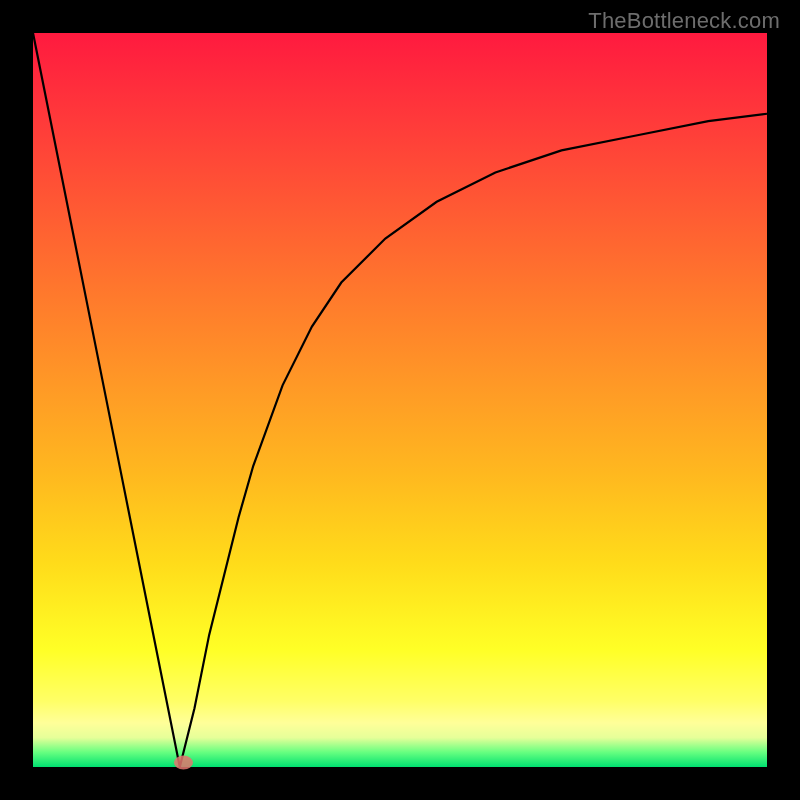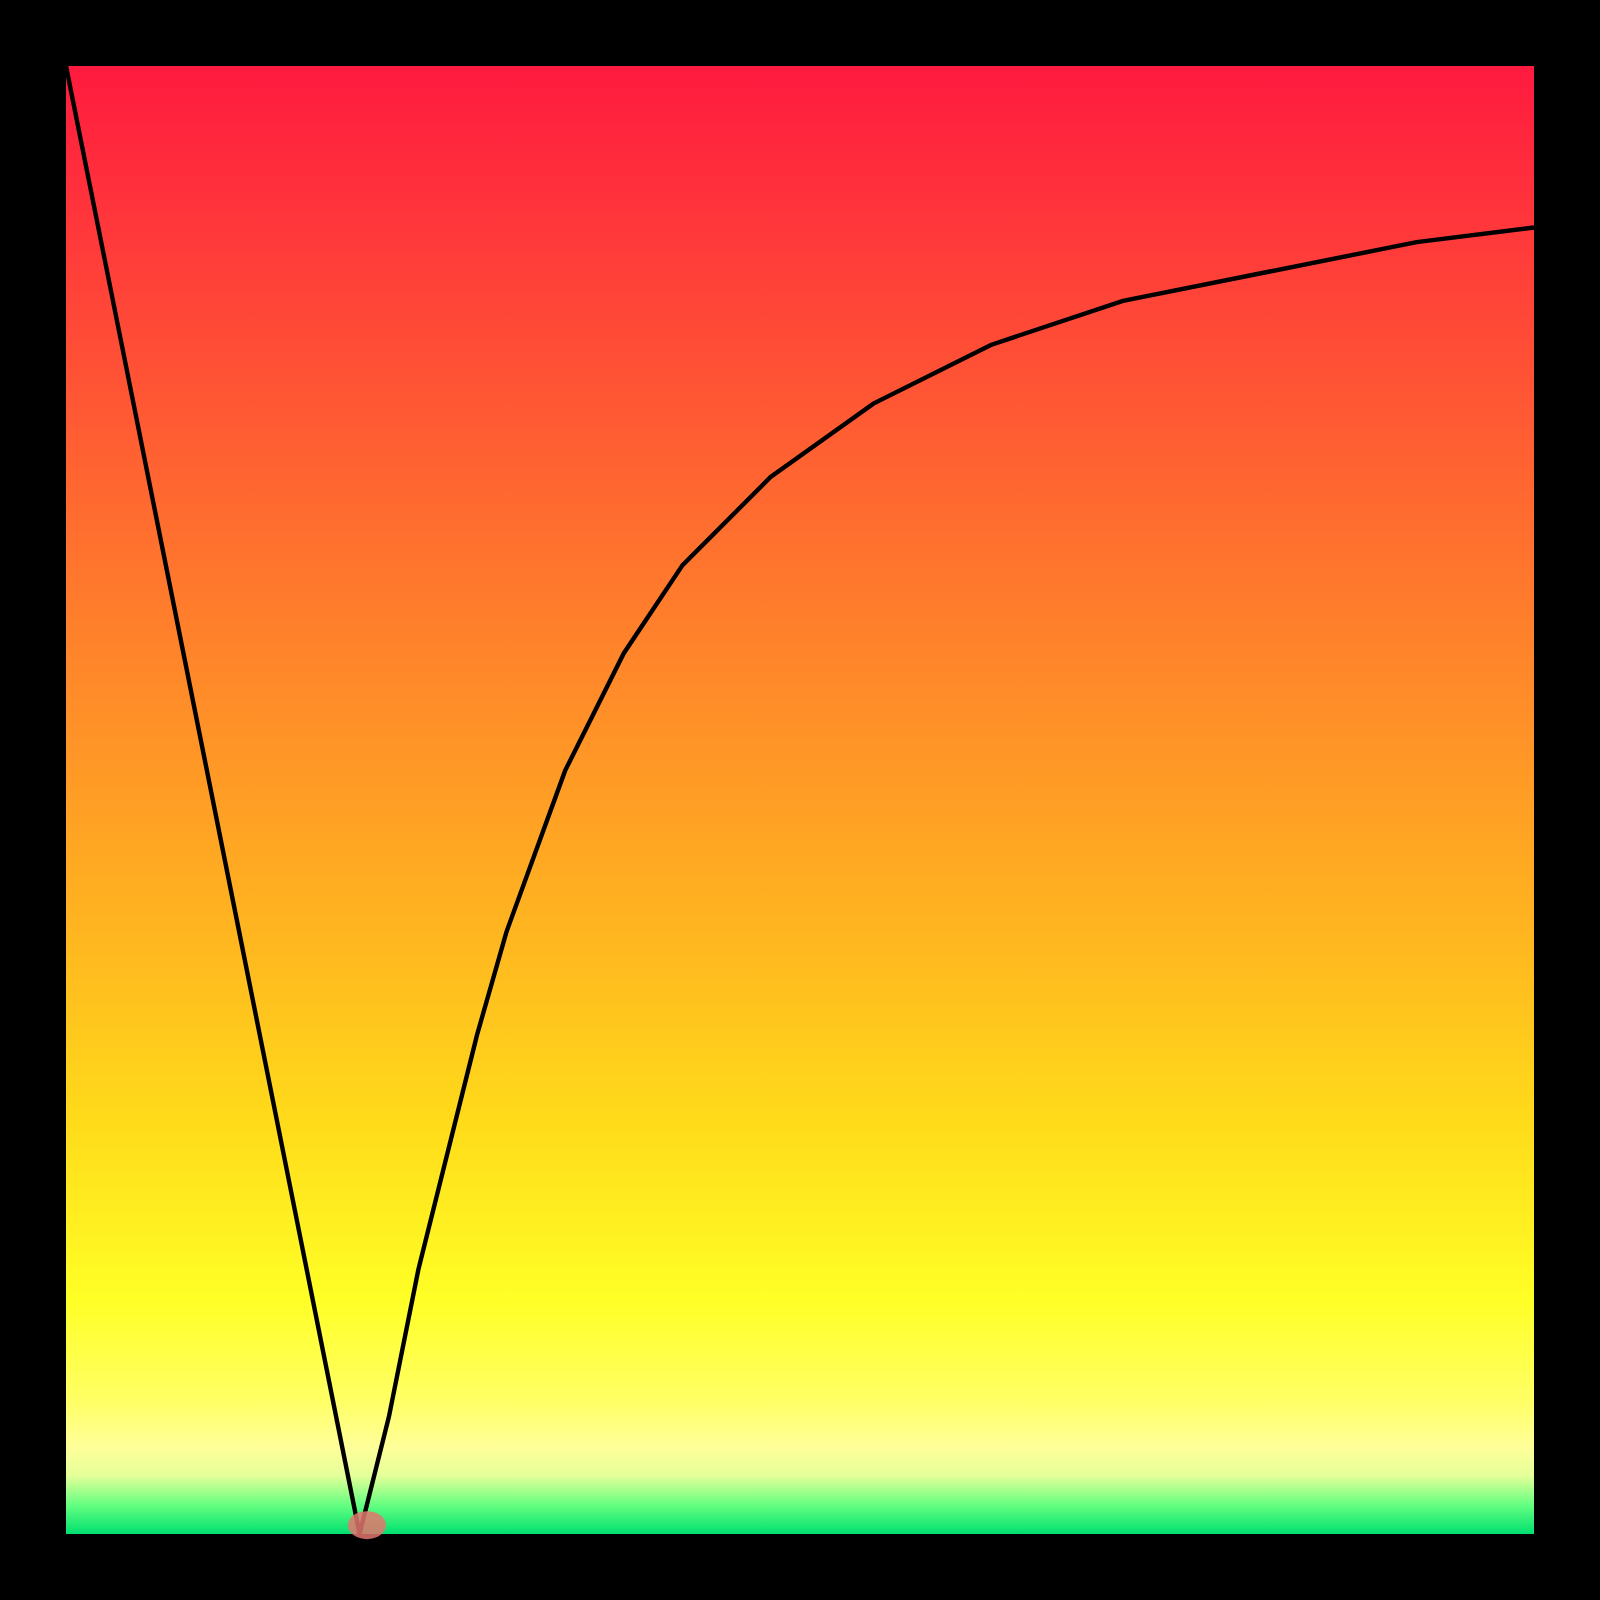--- a/index.html
+++ b/index.html
@@ -73,13 +73,14 @@
 <div class="frame">
 
   <div class="plot-area">
     <svg id="plot-svg" viewBox="0 0 100 100" preserveAspectRatio="none">
         <path d="M0.000 0.000 L4.000 20.000 L8.000 40.000 L12.000 60.000 L16.000 80.000 L20.000 100.000" class="curve" vector-effect="non-scaling-stroke"></path>
         <path d="M20.000 100.000 L22.000 92.000 L24.000 82.000 L26.000 74.000 L28.000 66.000 L30.000 59.000 L34.000 48.000 L38.000 40.000 L42.000 34.000 L48.000 28.000 L55.000 23.000 L63.000 19.000 L72.000 16.000 L82.000 14.000 L92.000 12.000 L100.000 11.000" class="curve" vector-effect="non-scaling-stroke"></path>
         <ellipse cx="20.500" cy="99.400" rx="1.3" ry="0.95" class="marker" style="fill: rgb(228, 118, 111);"></ellipse>
       </svg>
   </div>
 
+  <div class="watermark">TheBottleneck.com</div>
 </div>
 
 </body></html>

